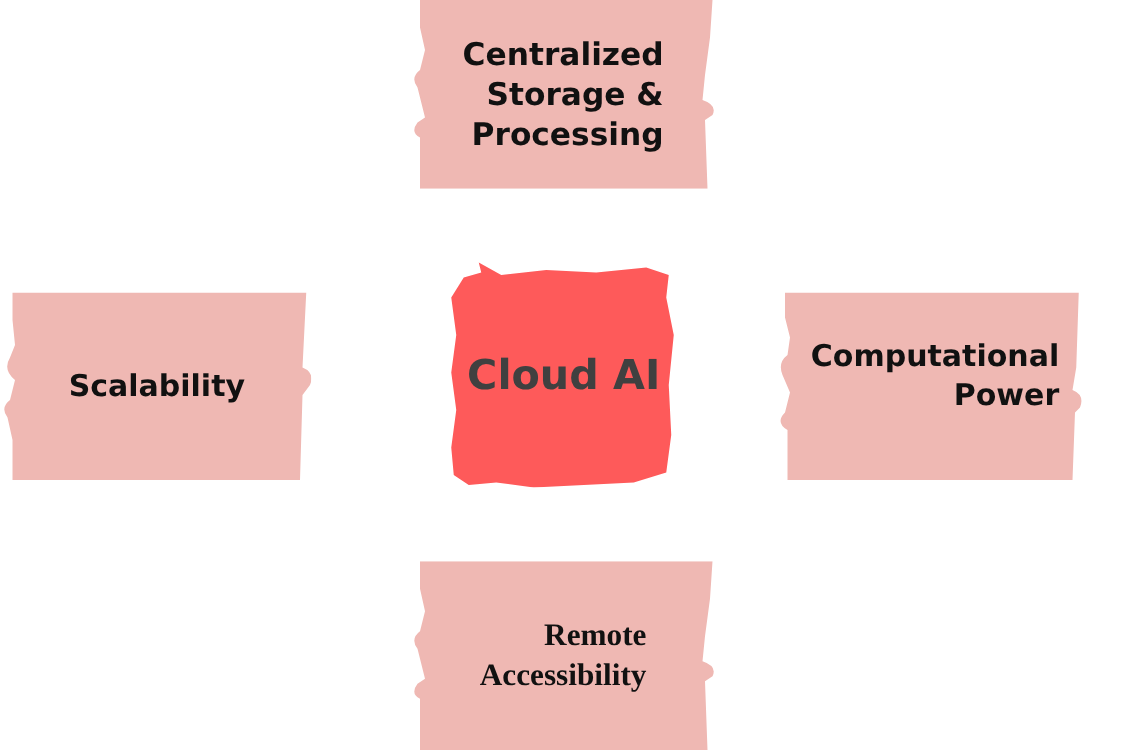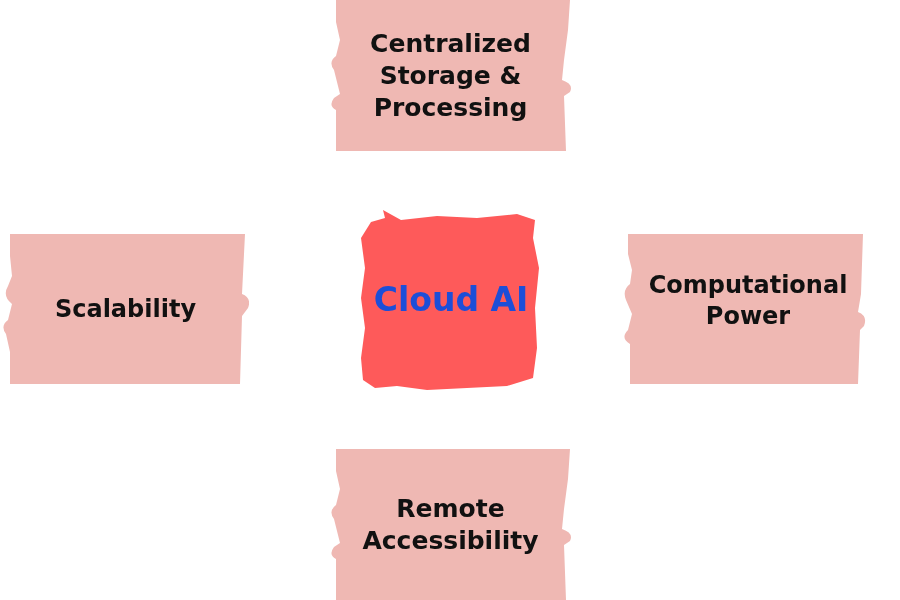--- a/index.html
+++ b/index.html
@@ -1,26 +1,26 @@
 <!DOCTYPE html>
 <html><head>
 <meta charset="utf-8">
 <style>
   html, body { margin:0; padding:0; }
   body { width:900px; height:600px; background:#ffffff; position:relative; overflow:hidden;
          font-family:"DejaVu Sans", sans-serif; }
   .tape { position:absolute; }
   .tape svg { position:absolute; left:0; top:0; }
   .tape .label { position:absolute; left:0; top:0; width:100%; height:100%;
-    display:flex; align-items:center; justify-content:center; text-align:center;
+    display:flex; align-items:center; justify-content:center; text-align:right;
     font-weight:bold; color:#111; font-size:25px; line-height:32px; }
   #t-top { left:328px; top:0px; width:245px; height:151px; }
   #t-left { left:2px; top:234px; width:247px; height:150px; }
   #t-right { left:620px; top:234px; width:248px; height:134px; }
-  #t-bottom { left:328px; top:449px; width:245px; height:151px; }
+  #t-bottom { left:328px; top:449px; width:245px; height:151px;font-family:Liberation Serif, serif; }
   #t-right .label { font-size:24px; padding-left:8px; box-sizing:border-box; line-height:31px;}
   #center { position:absolute; left:357px; top:208px; width:188px; height:182px; }
   #center .label { position:absolute; left:0; top:0; width:100%; height:100%;
     display:flex; align-items:center; justify-content:center; color:#fff; font-weight:bold; font-size:33px; }
 </style>
 </head>
 <body>
 
 <div class="tape" id="t-top">
   <svg width="245" height="151" viewBox="0 0 245 151">
@@ -51,14 +51,14 @@
     <path class="tp" d="M8,0 L242,0 L240,30 L236,60 L234,80 Q246,84 242,92 L236,96 L238,151 L8,151 L8,110 Q0,106 6,98 L12,94 L6,70 Q0,62 8,56 L12,40 L8,22 Z" fill="#efb8b3"></path>
   </svg>
   <div class="label" style="white-space: pre-line; color: rgb(17, 17, 17);">Remote
 Accessibility</div>
 </div>
 
 <div id="center">
   <svg width="188" height="182" viewBox="0 0 188 182">
     <path id="center-path" d="M14,14 L28,10 L26,2 L44,12 L80,8 L120,10 L160,6 L178,12 L176,30 L182,60 L178,100 L180,140 L176,170 L150,178 L110,180 L70,182 L40,178 L18,180 L6,172 L4,150 L8,120 L4,90 L8,60 L4,30 Z" fill="#fe5a5a"></path>
   </svg>
-  <div class="label" style="color: #1d4ed8;">Cloud AI</div>
+  <div class="label" style="color: #404040;">Cloud AI</div>
 </div>
 
 </body></html>

